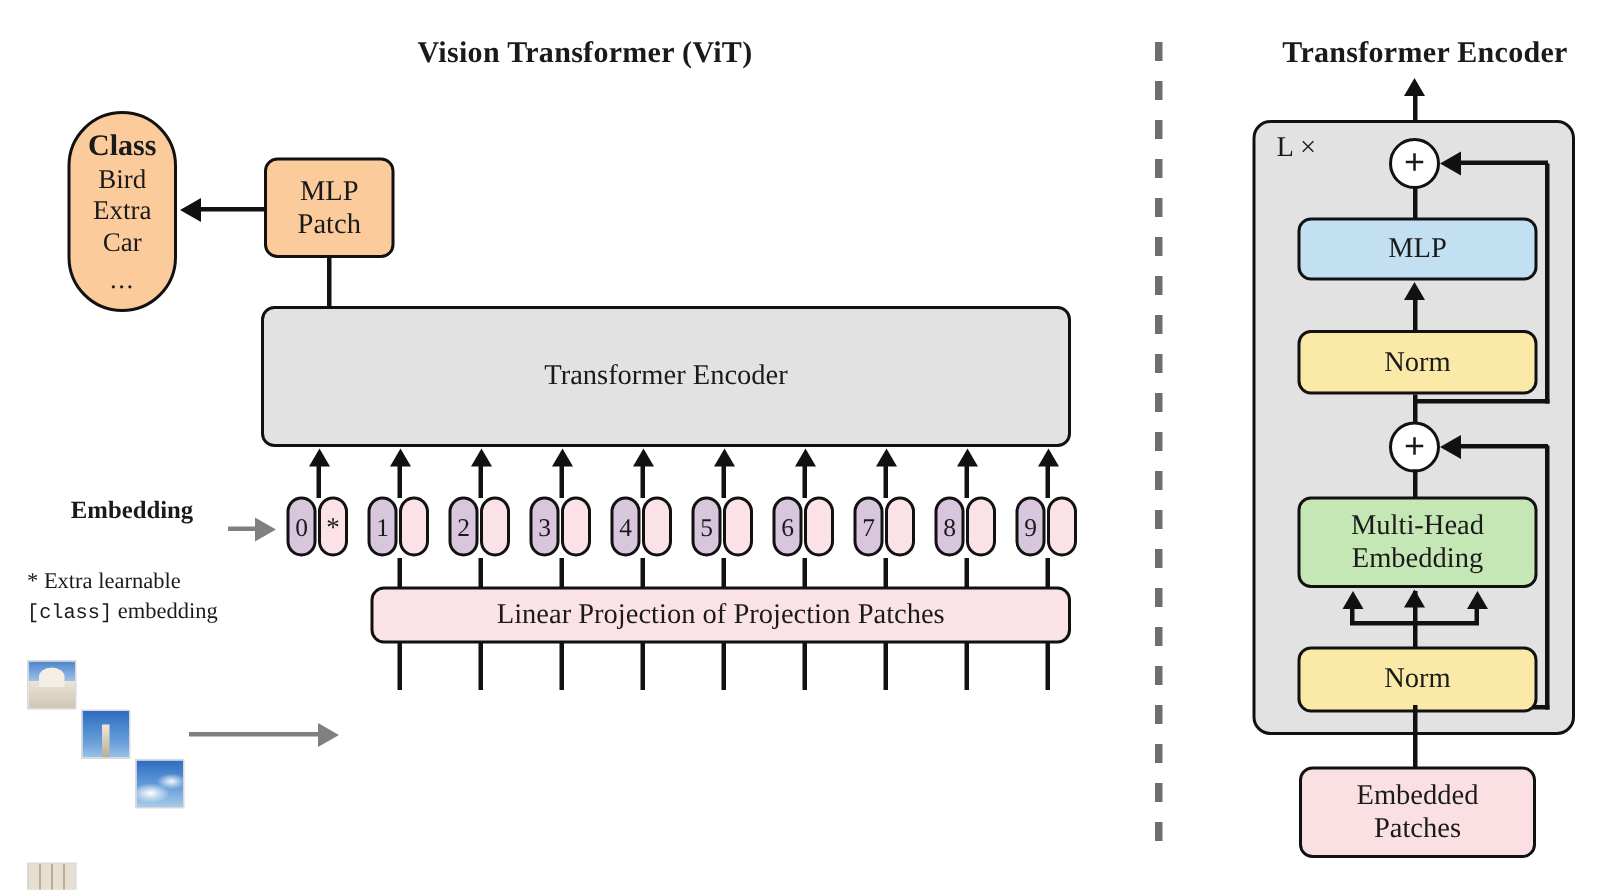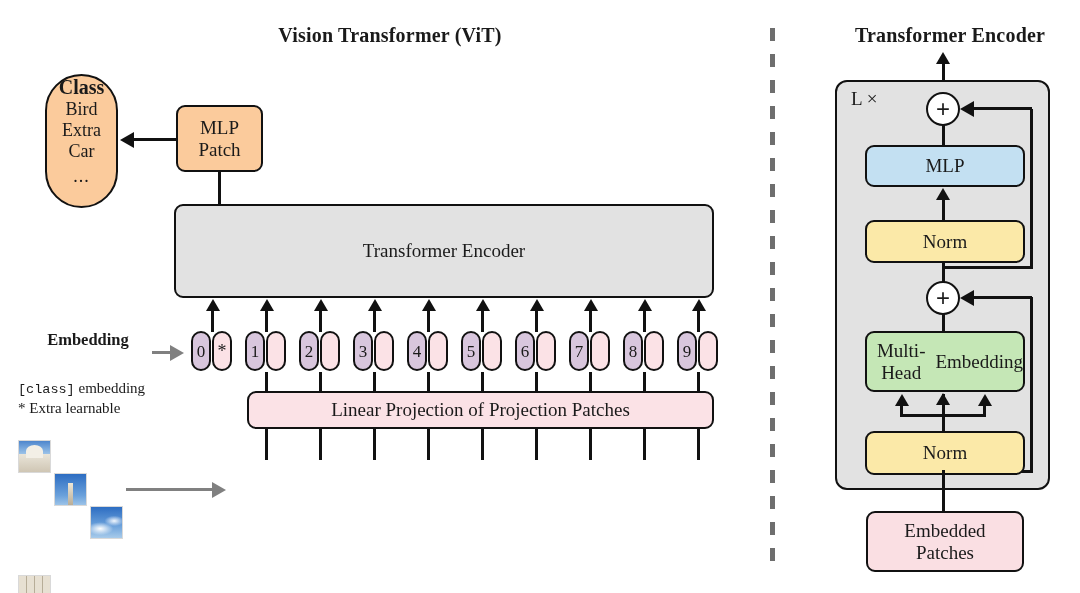--- a/index.html
+++ b/index.html
@@ -19,21 +19,21 @@
   .c-orange{background:#fbcb9c;}
   .c-gray  {background:#e2e2e2;}
   .c-pink  {background:#fadfe3;}
   .c-pinkl {background:#fbe2e6;}
   .c-blue  {background:#c3e0f2;}
   .c-yellow{background:#fbe9a8;}
   .c-green {background:#c5e7b6;}
   .c-purple{background:#d8c6dd;}
 
   
-  .pill-class{border-radius:40px;flex-direction:column;justify-content:flex-start;}
+  .pill-class{border-radius:40px;flex-direction:column;justify-content:center;}
   .pill-class .hd{font-weight:bold;font-size:20px;margin-bottom:1px;}
   .pill-class .ln{font-size:18px;line-height:1.16;}
   .pill-class .dots{font-size:18px;letter-spacing:1px;margin-top:4px;}
 
   
   .vline{background:#111;width:3px;}
   .hline{background:#111;height:3px;}
 
   
   .arr-up{width:0;height:0;border-left:7px solid transparent;border-right:7px solid transparent;
@@ -175,24 +175,24 @@
     </div>
   </div>
 
 <div class="abs lbl-bold" style="left:8px;top:330px;width:160px;">
   <div>Embedding</div>
 </div>
 <div class="abs hline-gray" style="left:152px;top:351px;width:22px;"></div>
 <div class="abs arr-gray" style="left:170px;top:345px;"></div>
 
 <div class="abs lbl-note" style="left:18px;top:379px;width:170px;">
+  <div>* Extra learnable</div>
   <div>
     <span class="mono">[class]</span><span> embedding</span>
   </div>
-  <div>* Extra learnable</div>
 </div>
 
 <div class="abs box c-pinkl" style="left:247px;top:391px;width:467px;height:38px;">
   <span>Linear Projection of Projection Patches</span>
 </div>
 
 <div id="projection-lines">
     <div class="abs vline" style="left: 265px; top: 372px; height: 20px;"></div>
     <div class="abs vline" style="left: 265px; top: 428px; height: 32px;"></div>
     <div class="abs vline" style="left: 319px; top: 372px; height: 20px;"></div>
@@ -263,21 +263,21 @@
   <span>+</span>
 </div>
 
 <div class="abs vline" style="left:1030px;top:297px;height:176px;"></div>
 <div class="abs hline" style="left:942px;top:470px;width:91px;"></div>
 <div class="abs hline" style="left:974px;top:296px;width:58px;"></div>
 <div class="abs arr-left" style="left:960px;top:290px;"></div>
 
 <div class="abs vline" style="left:942px;top:313px;height:20px;"></div>
 
-<div class="abs box c-green" style="left:865px;top:331px;width:160px;height:61px;flex-direction:row;">
+<div class="abs box c-green" style="left:865px;top:331px;width:160px;height:61px;flex-direction:column;">
   <div>Multi-Head</div>
   <div>Embedding</div>
 </div>
 
 <div class="abs hline" style="left:900px;top:414px;width:86px;"></div>
 <div class="abs vline" style="left:900px;top:404px;height:12px;"></div>
 <div class="abs arr-up" style="left:895px;top:394px;"></div>
 <div class="abs vline" style="left:942px;top:394px;height:40px;"></div>
 <div class="abs arr-up" style="left:936px;top:393px;"></div>
 <div class="abs vline" style="left:983px;top:404px;height:12px;"></div>

